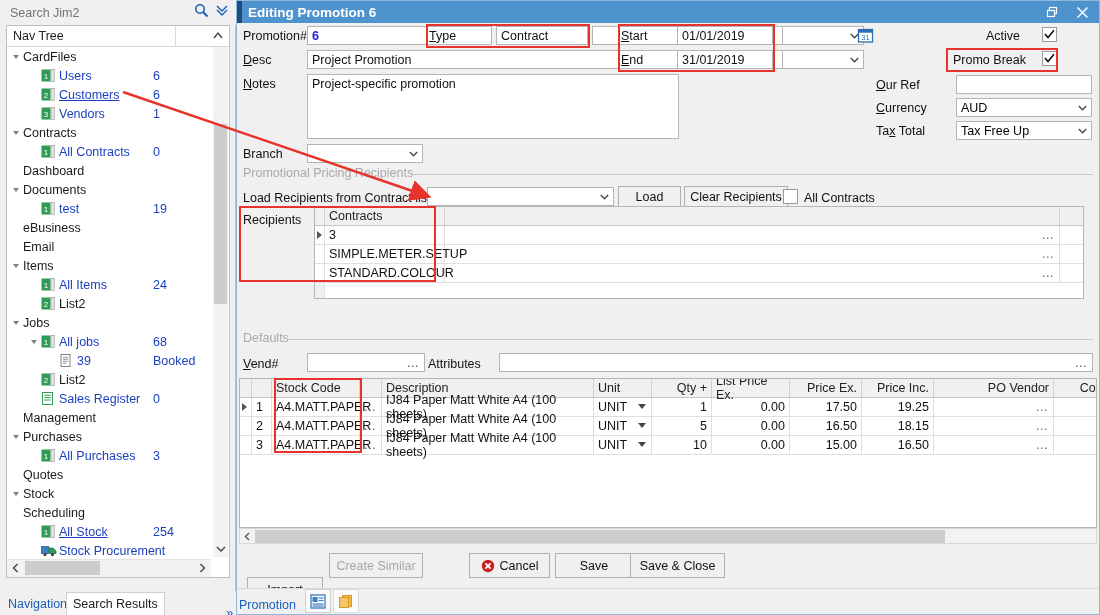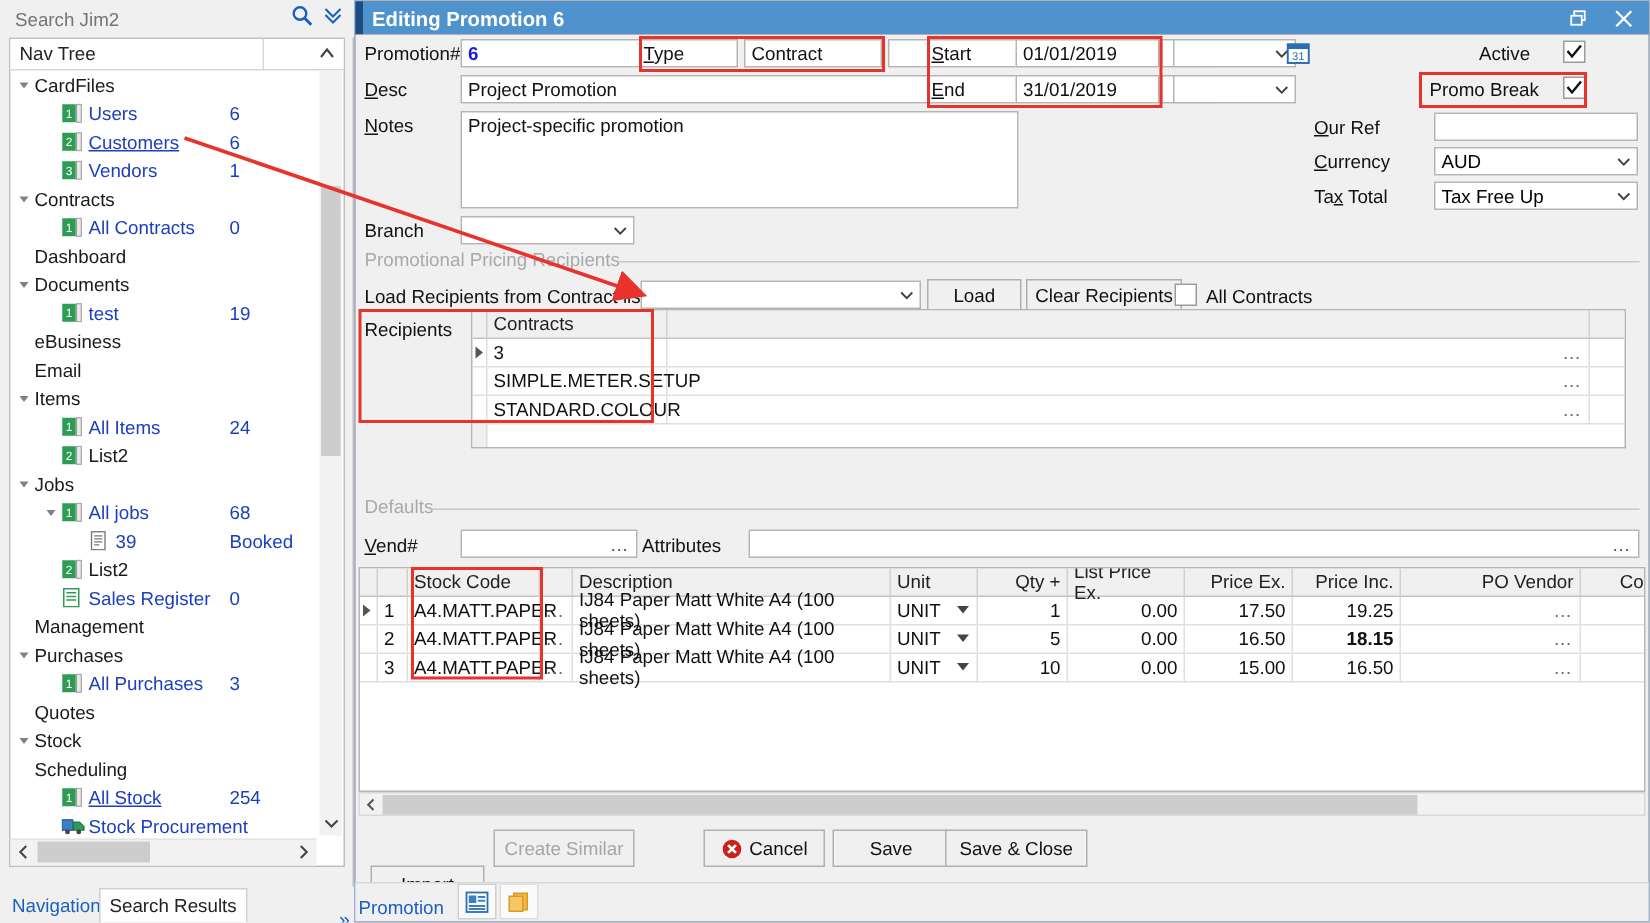--- a/index.html
+++ b/index.html
@@ -646,21 +646,21 @@
               <span class="gc" style="left:32px;width:88px;">A4.MATT.PAPER</span>
               <span class="gc e" style="left:120px;width:22px;">…</span>
               <span class="gc" style="left:142px;width:212px;">IJ84 Paper Matt White A4 (100 sheets)</span>
               <span class="gc" style="left:354px;width:58px;">
                 <span>UNIT</span>
                 <span style="position:absolute;right:5px;top:6px;width:0;height:0;border-left:4px solid transparent;border-right:4px solid transparent;border-top:5px solid #444;"></span>
               </span>
               <span class="gc r" style="left:412px;width:60px;">5</span>
               <span class="gc r" style="left:472px;width:78px;">0.00</span>
               <span class="gc r" style="left:550px;width:72px;">16.50</span>
-              <span class="gc r" style="left:622px;width:72px;font-weight:bold;">18.15</span>
+              <span class="gc r" style="left:622px;width:72px;">18.15</span>
               <span class="gc e" style="left:694px;width:120px;">…</span>
               <span class="gc r" style="left:814px;width:110px;"></span>
             </div>
             <div class="grow">
               <span class="gc" style="left:0;width:12px;"></span>
               <span class="gc" style="left:12px;width:20px;">3</span>
               <span class="gc" style="left:32px;width:88px;">A4.MATT.PAPER</span>
               <span class="gc e" style="left:120px;width:22px;">…</span>
               <span class="gc" style="left:142px;width:212px;">IJ84 Paper Matt White A4 (100 sheets)</span>
               <span class="gc" style="left:354px;width:58px;">

